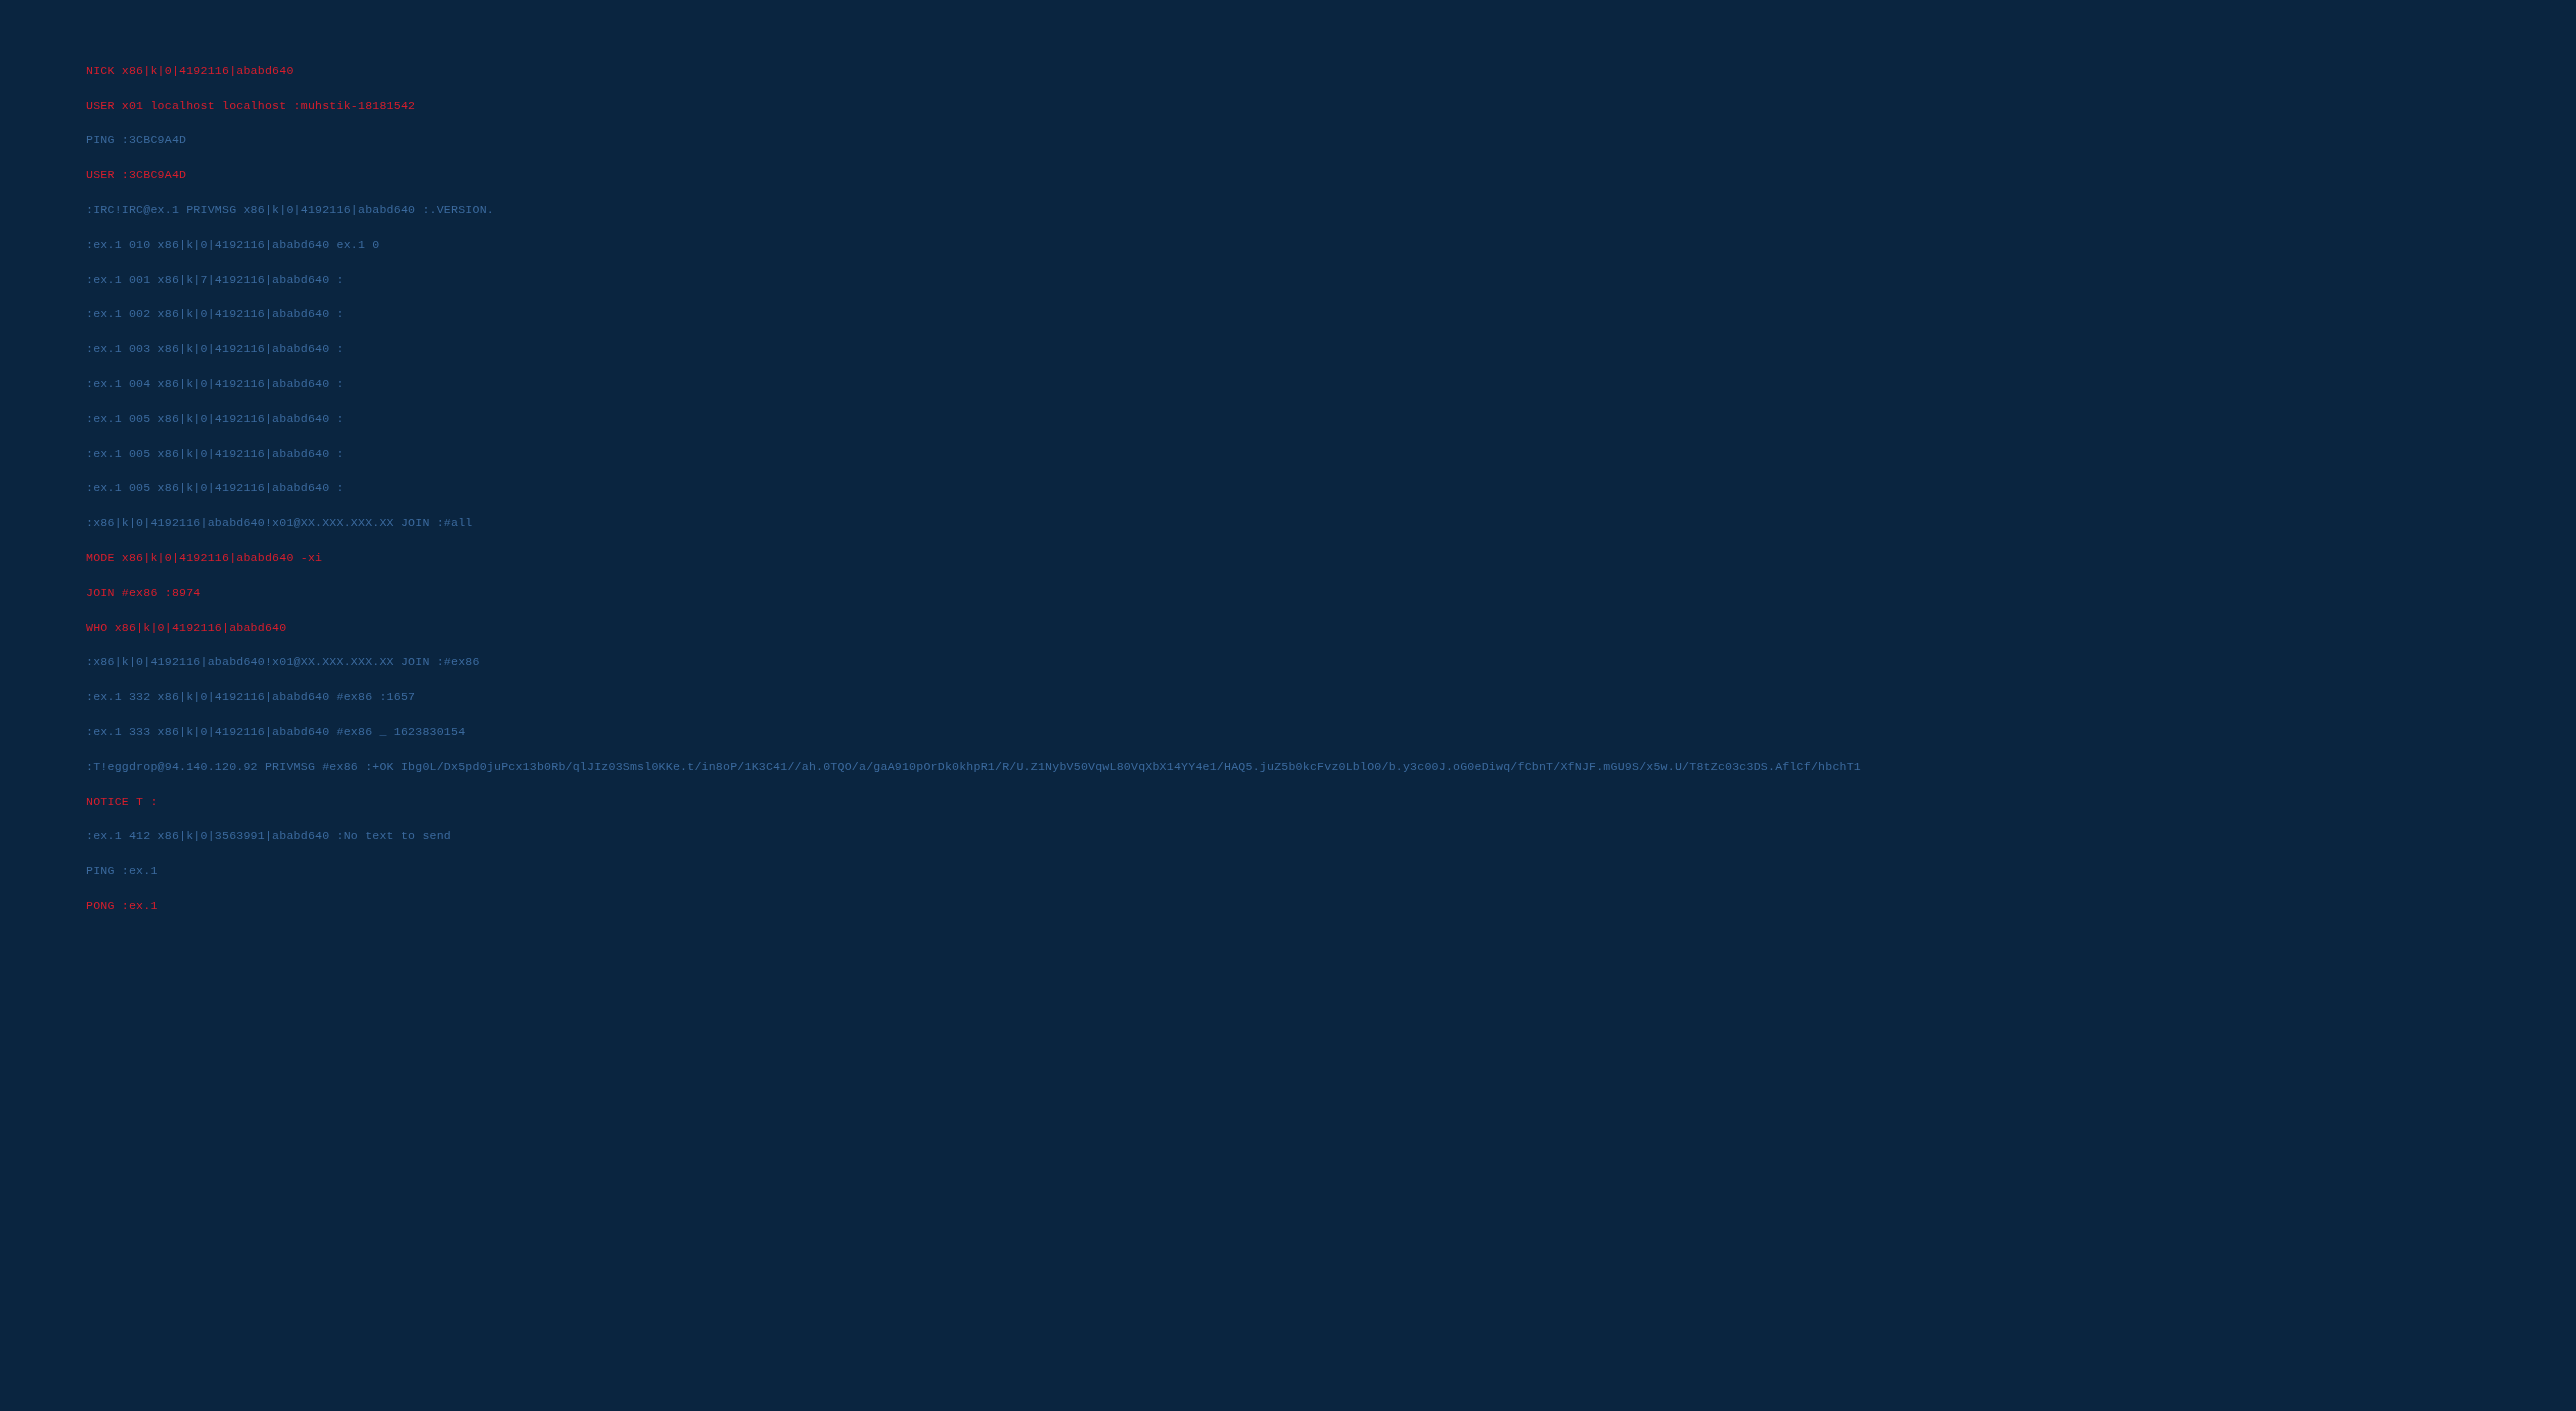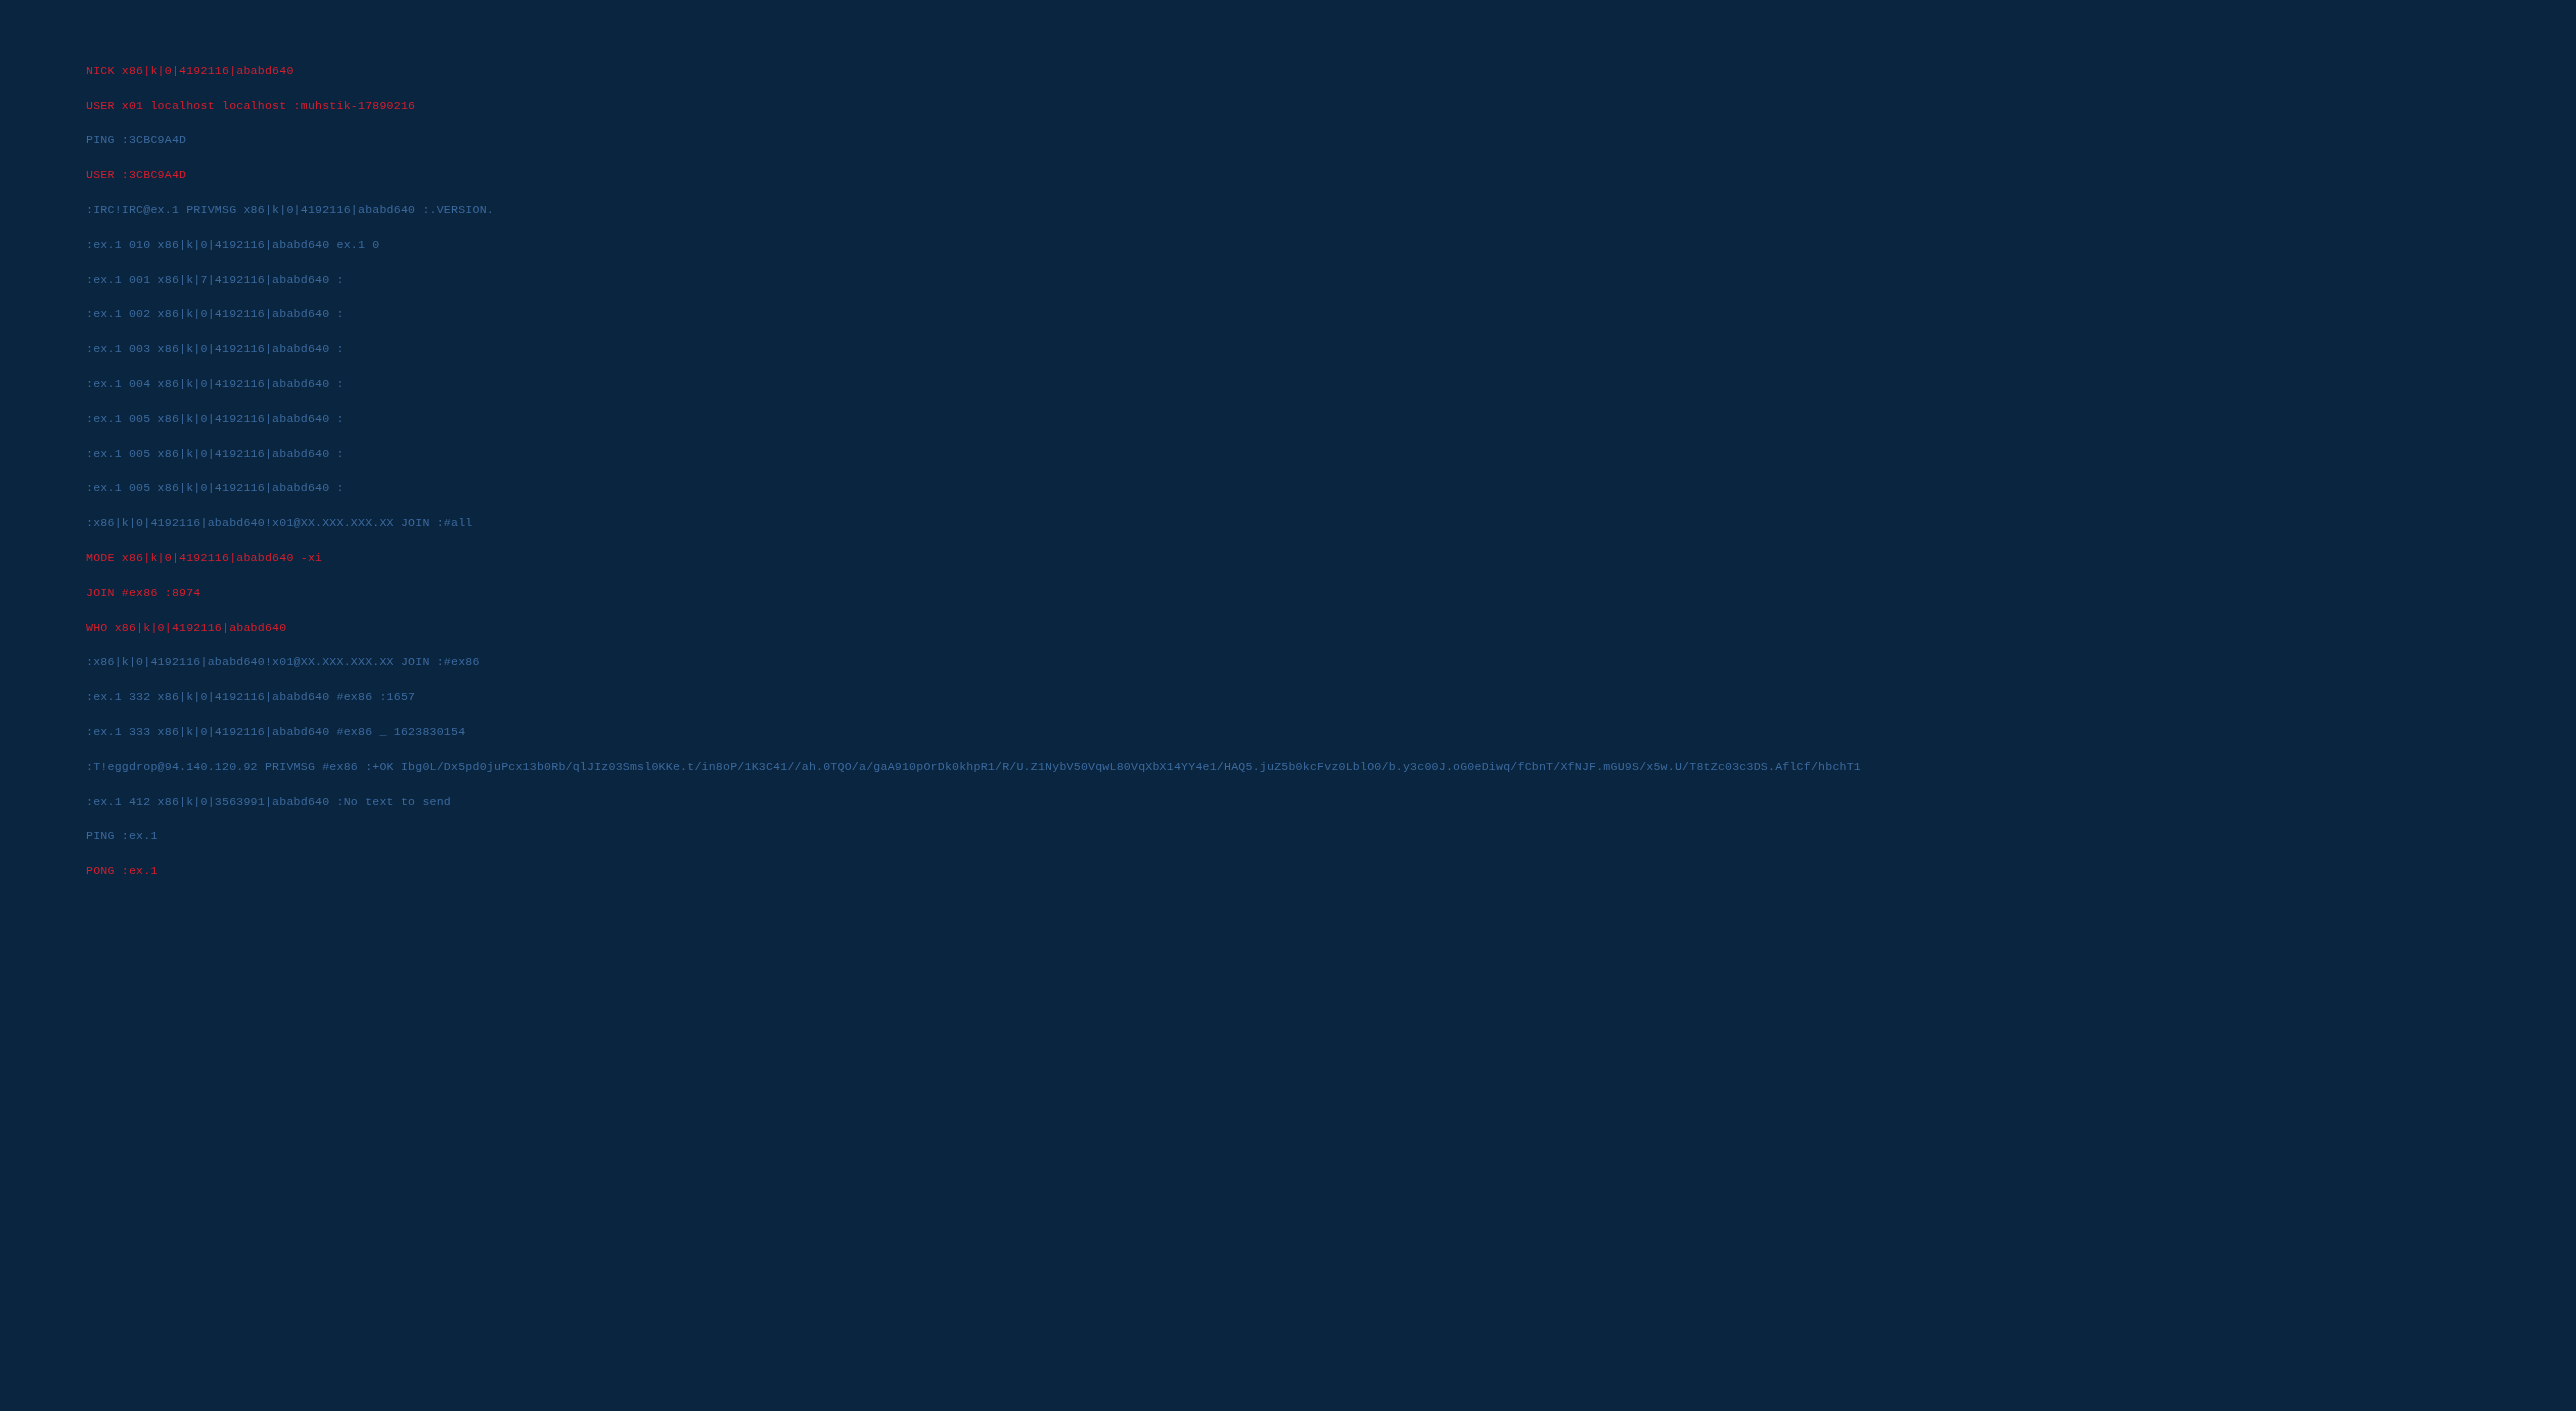--- a/index.html
+++ b/index.html
@@ -25,37 +25,38 @@
     }
     .blue {
       color: #3b6a9e;
     }
   </style>
 </head>
 <body>
 
 <div id="terminal">
     <div class="line red">NICK x86|k|0|4192116|ababd640</div>
-    <div class="line red">USER x01 localhost localhost :muhstik-17890216</div>
+    <div class="line red">USER x01 localhost localhost :muhstik-18181542</div>
     <div class="line blue">PING :3CBC9A4D</div>
     <div class="line red">USER :3CBC9A4D</div>
     <div class="line blue">:IRC!IRC@ex.1 PRIVMSG x86|k|0|4192116|ababd640 :.VERSION.</div>
     <div class="line blue">:ex.1 010 x86|k|0|4192116|ababd640 ex.1 0</div>
     <div class="line blue">:ex.1 001 x86|k|7|4192116|ababd640 :</div>
     <div class="line blue">:ex.1 002 x86|k|0|4192116|ababd640 :</div>
     <div class="line blue">:ex.1 003 x86|k|0|4192116|ababd640 :</div>
     <div class="line blue">:ex.1 004 x86|k|0|4192116|ababd640 :</div>
     <div class="line blue">:ex.1 005 x86|k|0|4192116|ababd640 :</div>
     <div class="line blue">:ex.1 005 x86|k|0|4192116|ababd640 :</div>
     <div class="line blue">:ex.1 005 x86|k|0|4192116|ababd640 :</div>
     <div class="line blue">:x86|k|0|4192116|ababd640!x01@XX.XXX.XXX.XX JOIN :#all</div>
     <div class="line red">MODE x86|k|0|4192116|ababd640 -xi</div>
     <div class="line red">JOIN #ex86 :8974</div>
     <div class="line red">WHO x86|k|0|4192116|ababd640</div>
     <div class="line blue">:x86|k|0|4192116|ababd640!x01@XX.XXX.XXX.XX JOIN :#ex86</div>
     <div class="line blue">:ex.1 332 x86|k|0|4192116|ababd640 #ex86 :1657</div>
     <div class="line blue">:ex.1 333 x86|k|0|4192116|ababd640 #ex86 _ 1623830154</div>
     <div class="line blue">:T!eggdrop@94.140.120.92 PRIVMSG #ex86 :+OK Ibg0L/Dx5pd0juPcx13b0Rb/qlJIz03Smsl0KKe.t/in8oP/1K3C41//ah.0TQO/a/gaA910pOrDk0khpR1/R/U.Z1NybV50VqwL80VqXbX14YY4e1/HAQ5.juZ5b0kcFvz0LblO0/b.y3c00J.oG0eDiwq/fCbnT/XfNJF.mGU9S/x5w.U/T8tZc03c3DS.AflCf/hbchT1</div>
+    <div class="line red">NOTICE T :</div>
     <div class="line blue">:ex.1 412 x86|k|0|3563991|ababd640 :No text to send</div>
     <div class="line blue">PING :ex.1</div>
     <div class="line red">PONG :ex.1</div>
   </div>
 
 
 </body></html>

